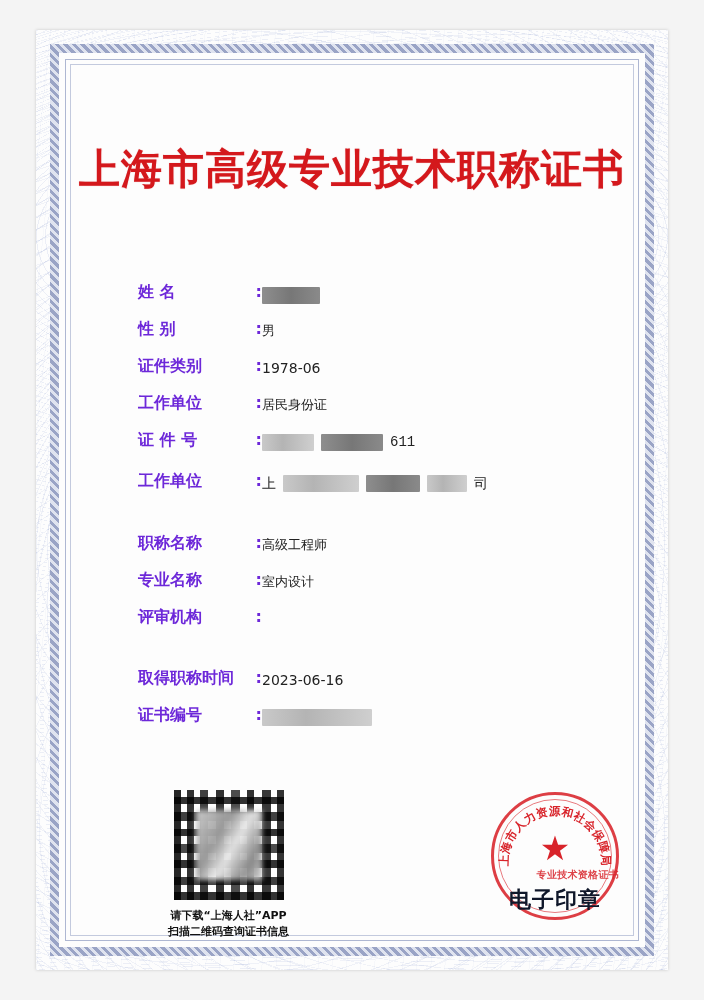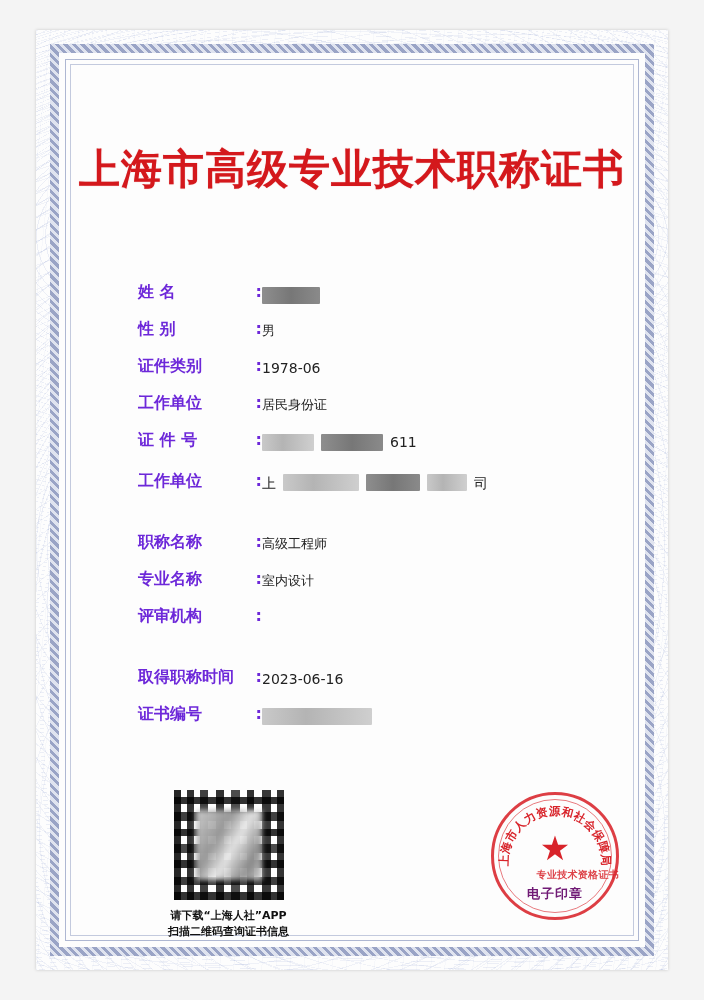--- a/index.html
+++ b/index.html
@@ -130,21 +130,21 @@
     display: inline-block;
     height: 17px;
     vertical-align: middle;
     background: linear-gradient(90deg,#c9c9c9,#b4b4b4 40%,#cfcfcf);
     filter: blur(0.4px);
     border-radius: 1px;
   }
   .redact.dark {
     background: linear-gradient(90deg,#8e8e8e,#777,#8a8a8a);
   }
-  .gap-group { display: inline-flex; align-items: center; gap: 7px; }
+  .gap-group { display: inline-flex; align-items: center; gap: 7px; font-family: Liberation Mono, monospace; }
   .section-gap { height: 24px; }
   
   .qr {
     position: absolute;
     left: 138px;
     top: 760px;
     width: 110px;
     height: 110px;
     background:
       linear-gradient(90deg, rgba(0,0,0,0.85) 0 6%, transparent 6% 12%, rgba(0,0,0,0.8) 12% 18%, transparent 18% 24%, rgba(0,0,0,0.75) 24% 31%, transparent 31% 38%, rgba(0,0,0,0.8) 38% 45%, transparent 45% 52%, rgba(0,0,0,0.7) 52% 60%, transparent 60% 66%, rgba(0,0,0,0.8) 66% 73%, transparent 73% 80%, rgba(0,0,0,0.78) 80% 88%, transparent 88% 94%, rgba(0,0,0,0.8) 94% 100%),
@@ -214,23 +214,23 @@
     fill: #d8232a;
     letter-spacing: 0.5px;
   }
   .seal-bottom {
     position: absolute;
     left: 0;
     top: 73%;
     width: 100%;
     text-align: center;
     font-family: "DejaVu Sans", "Liberation Sans", sans-serif;
-    font-size: 13px;
-    font-weight: 700;
-    color: #701a75;
+    font-size: 22px;
+    font-weight: 700;
+    color: #0f172a;
     letter-spacing: 1px;
   }
   .seal-mid {
     position: absolute;
     left: 0;
     top: 59%;
     width: 100%;
     text-align: right;
     font-family: "DejaVu Sans", "Liberation Sans", sans-serif;
     font-size: 10px;

